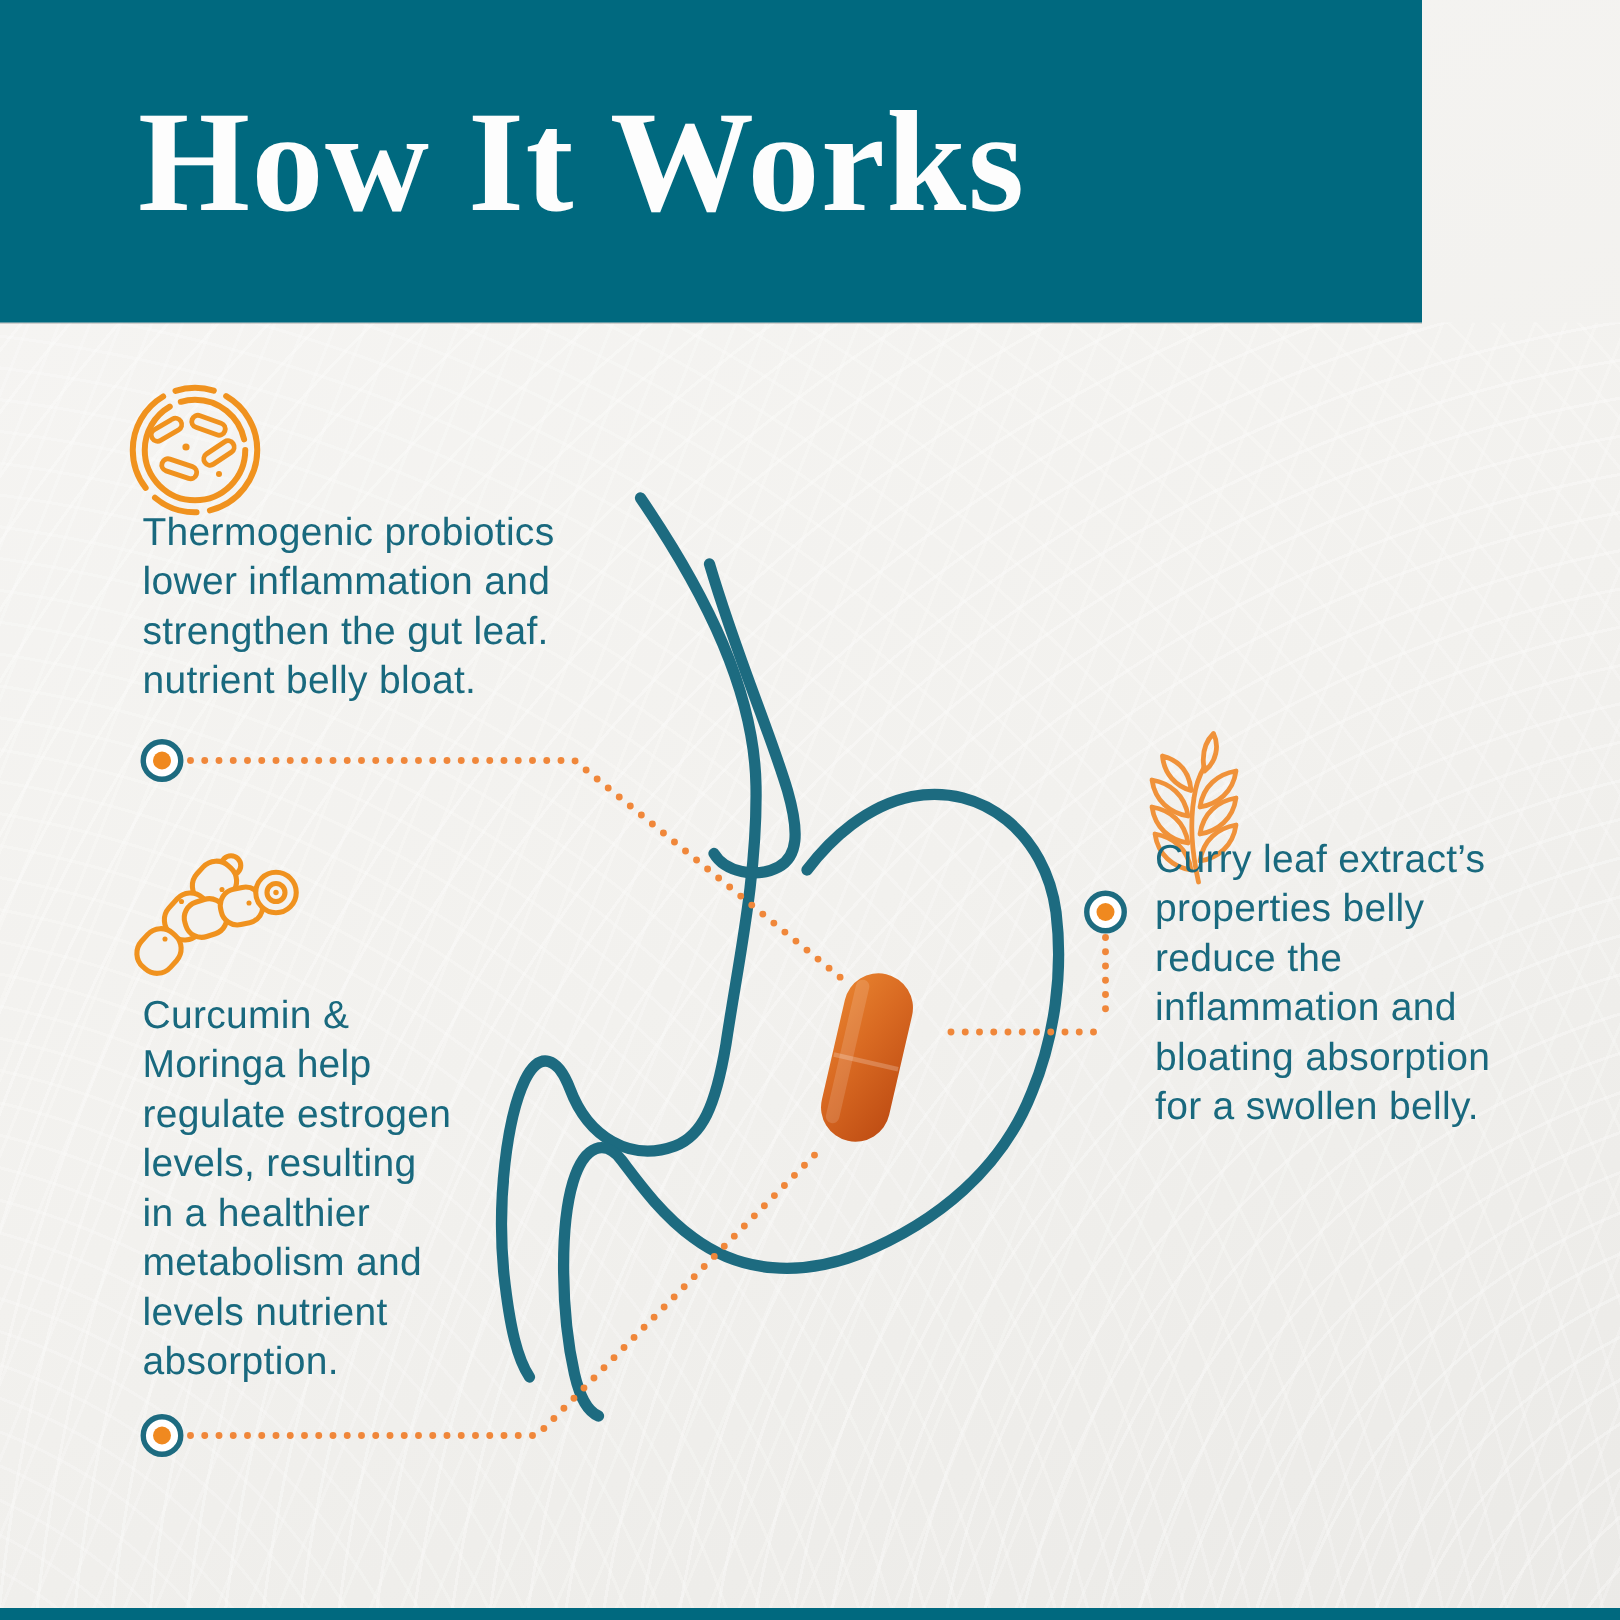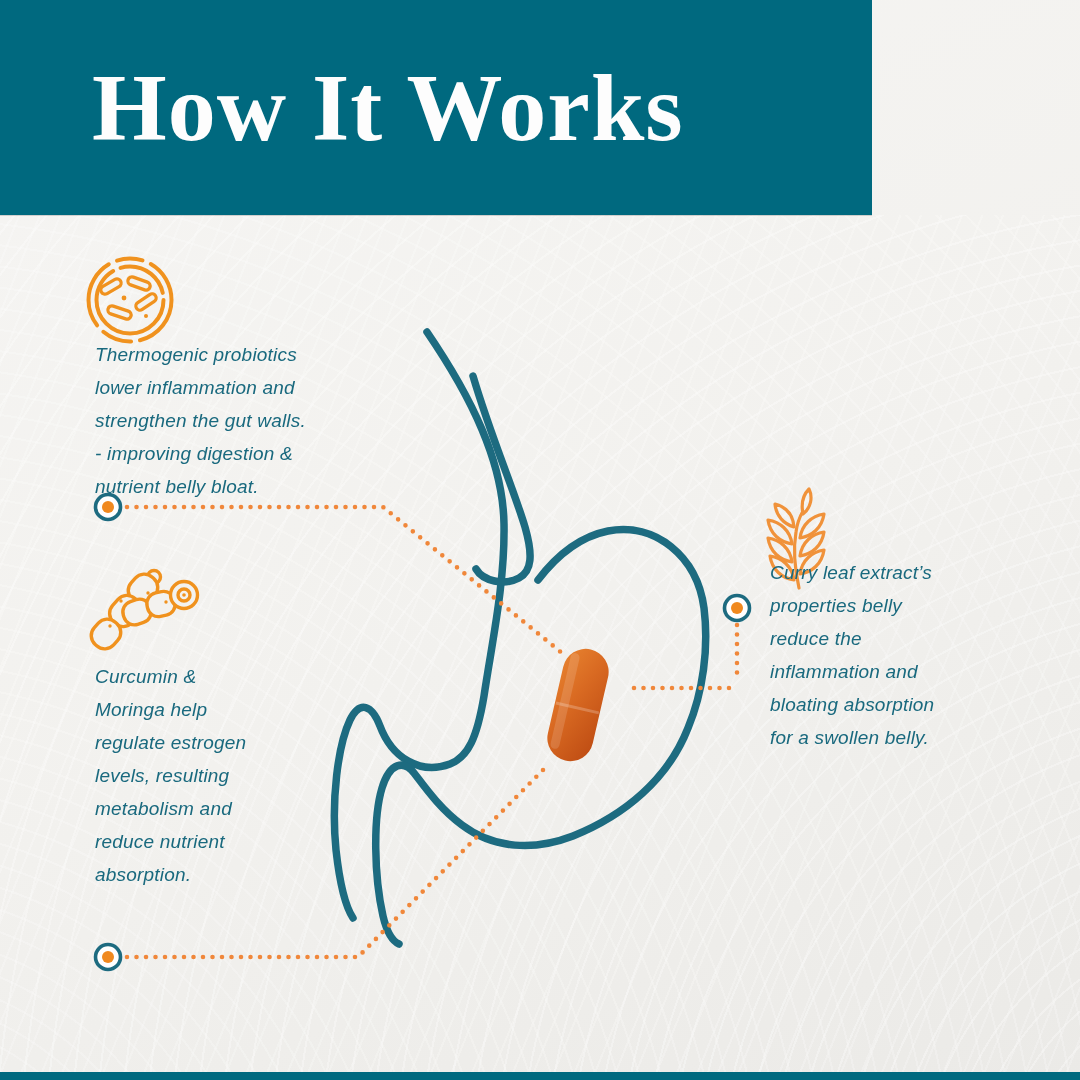--- a/index.html
+++ b/index.html
@@ -10,30 +10,30 @@
   }
   .texture{
     position:absolute;left:0;right:0;top:215px;bottom:8px;pointer-events:none;
     background-image:
       repeating-radial-gradient(circle at 115% 115%, rgba(255,255,255,0) 0 23px, rgba(255,255,255,.55) 23px 25px),
       repeating-radial-gradient(circle at -12% 125%, rgba(255,255,255,0) 0 19px, rgba(255,255,255,.40) 19px 21px),
       repeating-linear-gradient(112deg, rgba(255,255,255,0) 0 17px, rgba(255,255,255,.38) 17px 19px);
     opacity:.55;
   }
   .header{
-    position:absolute;left:0;top:0;width:872px;height:215px;
+    position:absolute;left:0;top:0;width:948px;height:215px;
     background:#00697f;box-shadow:0 1px 0 rgba(0,0,0,.15);
   }
   .title{
     position:absolute;left:92px;top:58px;margin:0;
     font-family:"Liberation Serif", serif;font-weight:700;
     font-size:96px;line-height:1.05;color:#fdfdfd;letter-spacing:1px;
   }
   .art{position:absolute;left:0;top:0;width:1080px;height:1080px;}
-  .tblock{position:absolute;color:#19697e;font-size:19px;font-weight:500;letter-spacing:.2px;font-style:italic;}
+  .tblock{position:absolute;color:#19697e;font-size:26px;font-weight:500;letter-spacing:.2px;}
   .tline{height:33px;line-height:33px;white-space:nowrap;}
   .footer-band{position:absolute;left:0;bottom:0;width:1080px;height:8px;background:#00697f;}
 </style>
 </head>
 <body>
 
 <div class="canvas">
 
   <div class="texture"></div>
 
@@ -144,32 +144,32 @@
       <path d="M 800 574 C 812 572 822 564 824 550 C 812 552 802 560 800 574 Z"></path>
       <path d="M 800 556 C 812 554 822 546 824 532 C 812 534 802 542 800 556 Z"></path>
       <path d="M 800 538 C 812 536 822 528 824 514 C 812 516 802 524 800 538 Z"></path>
       <path d="M 803 514 C 801 504 803 495 809 489 C 813 497 811 508 803 514 Z"></path>
     </g>
   </svg>
 
   <div class="tblock" style="left:95px;top:338px">
     <div class="tline">Thermogenic probiotics</div>
     <div class="tline">lower inflammation and</div>
-    <div class="tline">strengthen the gut walls.</div>
-    <div class="tline">- improving digestion &amp;</div>
+    <div class="tline">strengthen the gut leaf.</div>
     <div class="tline">nutrient belly bloat.</div>
   </div>
 
   <div class="tblock" style="left:95px;top:660px">
     <div class="tline">Curcumin &amp;</div>
     <div class="tline">Moringa help</div>
     <div class="tline">regulate estrogen</div>
     <div class="tline">levels, resulting</div>
+    <div class="tline">in a healthier</div>
     <div class="tline">metabolism and</div>
-    <div class="tline">reduce nutrient</div>
+    <div class="tline">levels nutrient</div>
     <div class="tline">absorption.</div>
   </div>
 
   <div class="tblock" style="left:770px;top:556px">
     <div class="tline">Curry leaf extract’s</div>
     <div class="tline">properties belly</div>
     <div class="tline">reduce the</div>
     <div class="tline">inflammation and</div>
     <div class="tline">bloating absorption</div>
     <div class="tline">for a swollen belly.</div>

